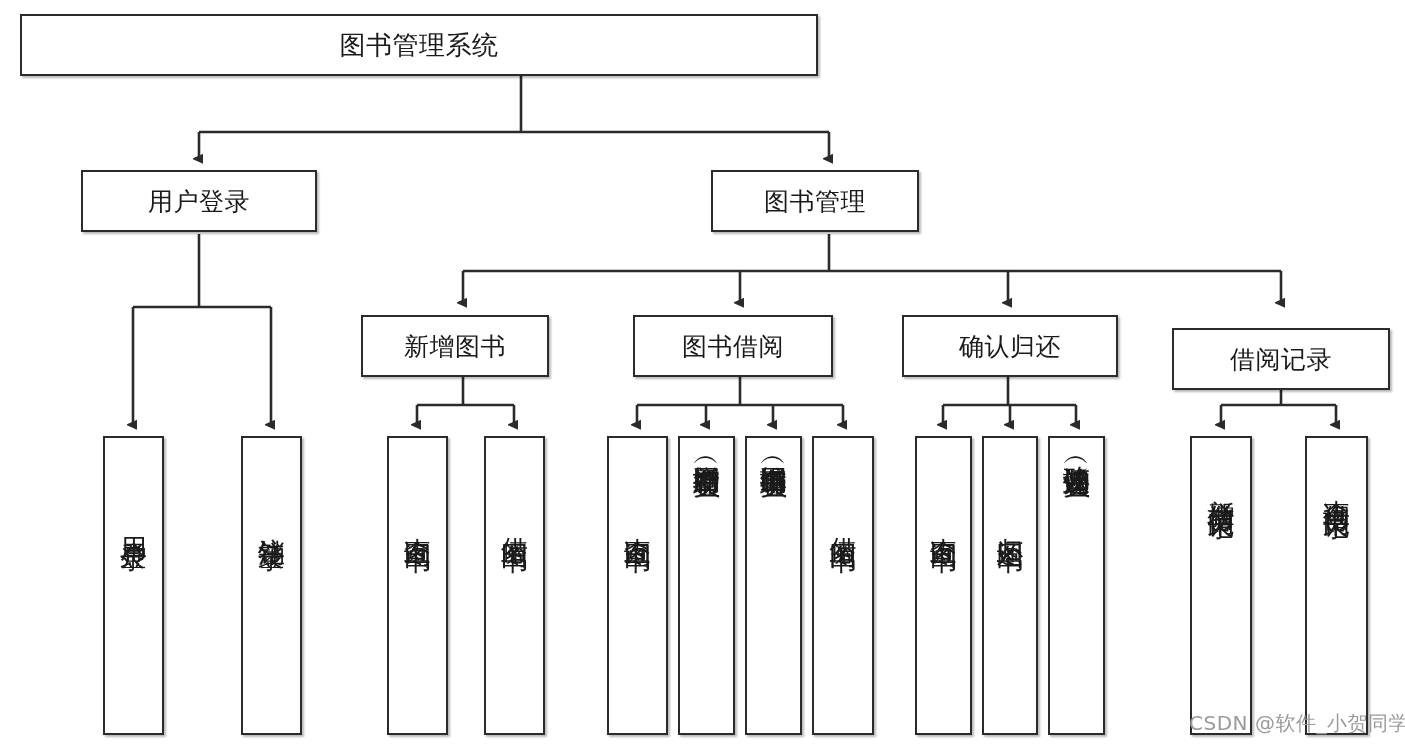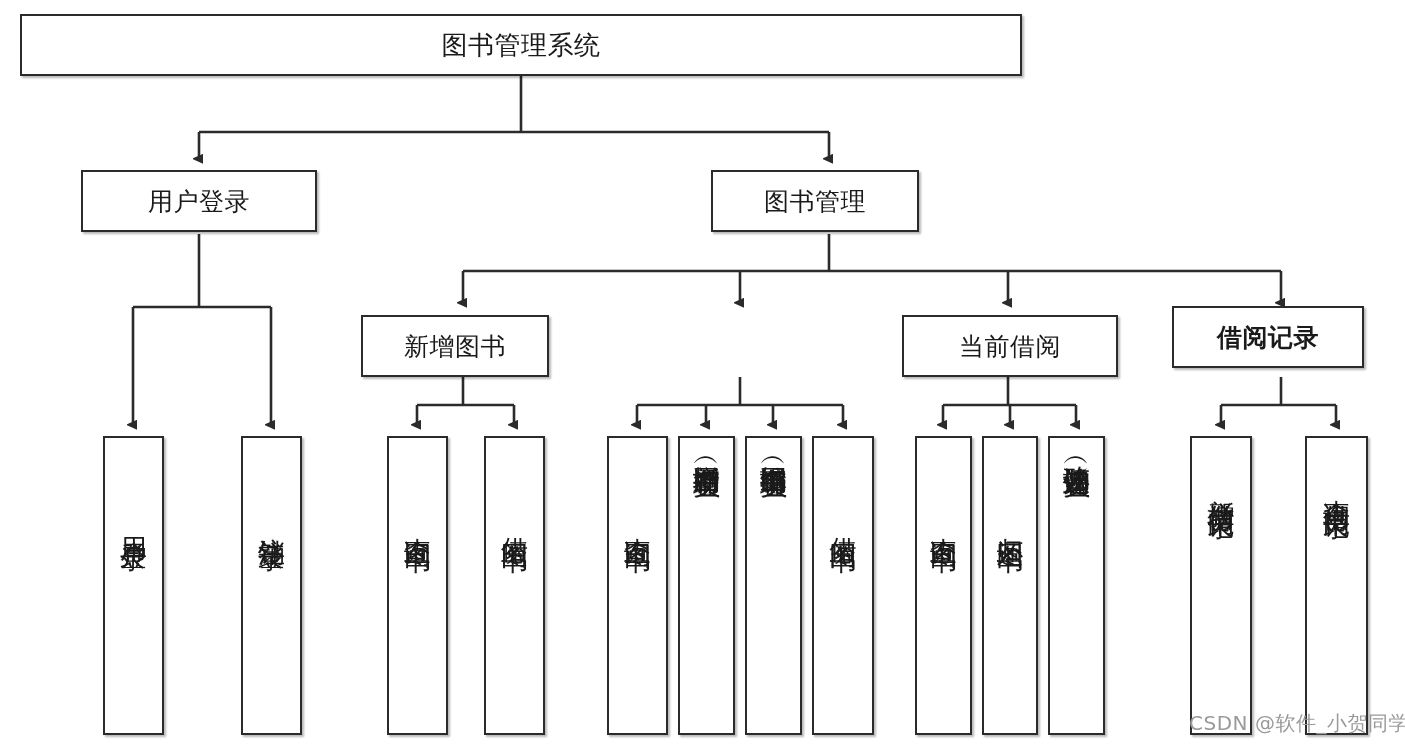--- a/index.html
+++ b/index.html
@@ -126,38 +126,41 @@
       <path d="M1010,405 L1010,425" marker-end="url(#arrow)"></path>
       <path d="M1076,405 L1076,425" marker-end="url(#arrow)"></path>
 
       <path d="M1281,377 L1281,405"></path>
       <path d="M1221,405 L1336,405"></path>
       <path d="M1221,405 L1221,425" marker-end="url(#arrow)"></path>
       <path d="M1336,405 L1336,425" marker-end="url(#arrow)"></path>
     </g>
   </svg>
 
-  <div class="node horiz root" style="left:20px; top:14px; width:1002px; height:62px;">
+  <div class="node horiz root" style="left:20px; top:14px; width:798px; height:62px;">
     <span class="node-label">图书管理系统</span>
   </div>
 
   <div class="node horiz" style="left:81px; top:170px; width:236px; height:62px;">
     <span class="node-label">用户登录</span>
   </div>
   <div class="node horiz" style="left:711px; top:170px; width:208px; height:62px;">
     <span class="node-label">图书管理</span>
   </div>
 
   <div class="node horiz" style="left:361px; top:315px; width:188px; height:62px;">
     <span class="node-label">新增图书</span>
   </div>
+  <div class="node horiz" style="left:633px; top:315px; width:200px; height:62px;">
+    <span class="node-label">图书借阅</span>
+  </div>
   <div class="node horiz" style="left:902px; top:315px; width:216px; height:62px;">
-    <span class="node-label">当前借阅</span>
-  </div>
-  <div class="node horiz" style="left:1172px; top:306px; width:192px; height:62px;font-weight:bold;">
+    <span class="node-label">确认归还</span>
+  </div>
+  <div class="node horiz" style="left:1172px; top:328px; width:218px; height:62px;">
     <span class="node-label">借阅记录</span>
   </div>
 
   <div class="node vert" style="left:103px; top:436px; width:61px; height:299px; padding-top:78px;">
     <span class="node-label">用户登录</span>
   </div>
   <div class="node vert" style="left:241px; top:436px; width:61px; height:299px; padding-top:78px;">
     <span class="node-label">注销登录</span>
   </div>
 

